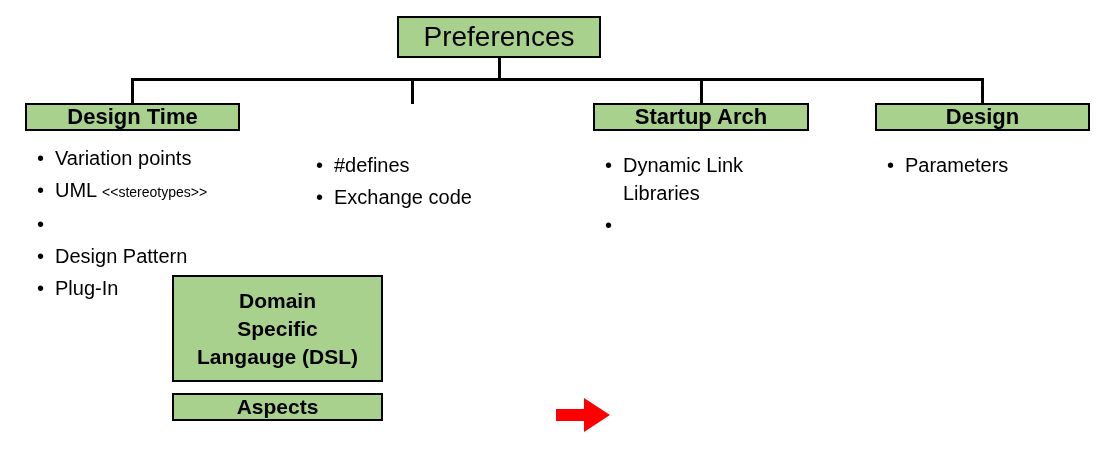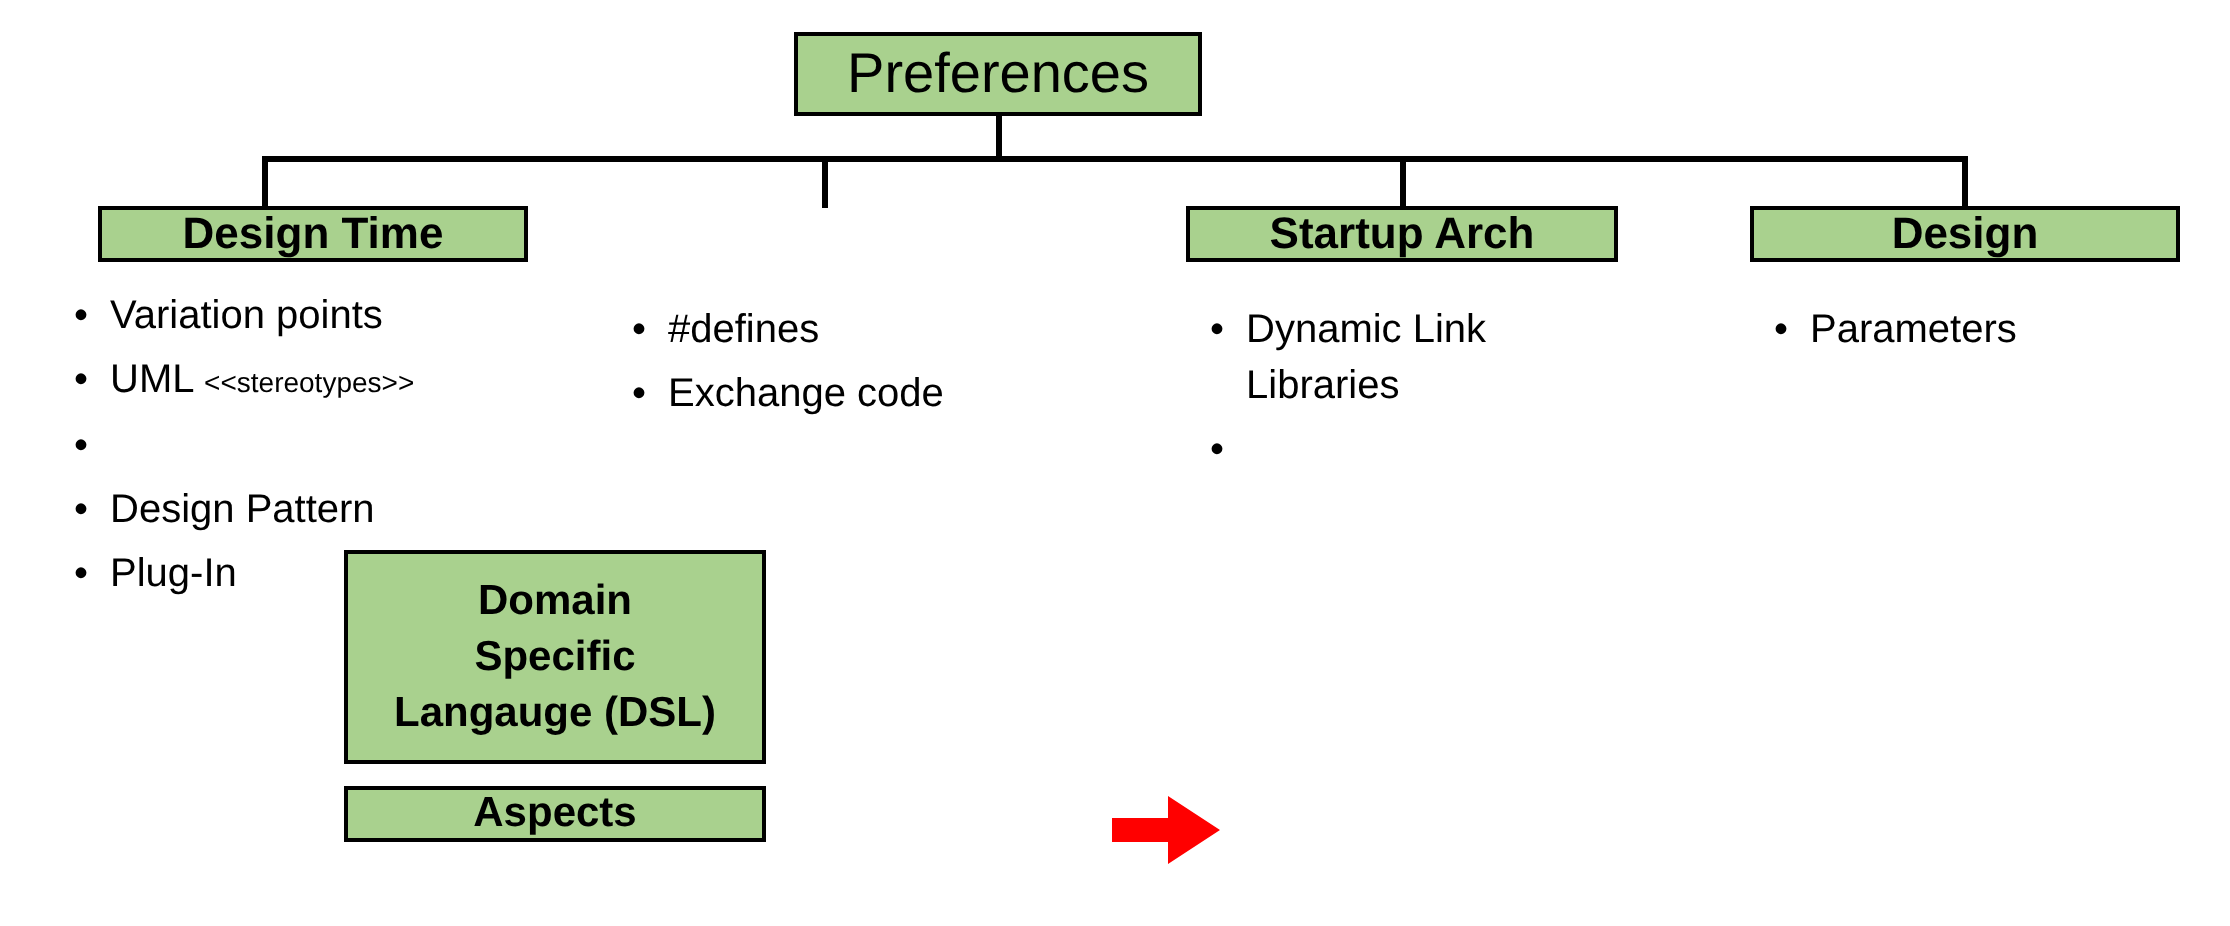--- a/index.html
+++ b/index.html
@@ -19,21 +19,21 @@
     background: #a9d18e;
     border: 2px solid #000000;
     display: flex;
     align-items: center;
     justify-content: center;
     text-align: center;
   }
 
   .title-box   { left: 397px; top: 16px;  width: 204px; height: 42px; font-size: 28px; }
   .hdr         { top: 103px; height: 28px; font-size: 22px; font-weight: bold; }
-  .hdr-design  { left: 25px;  width: 215px; margin-left: 24px; }
+  .hdr-design  { left: 25px;  width: 215px; }
   .hdr-compile { left: 304px; width: 216px; }
   .hdr-startup { left: 593px; width: 216px; }
   .hdr-runtime { left: 875px; width: 215px; }
 
   .dsl-box     { left: 172px; top: 275px; width: 211px; height: 107px;
                  font-size: 21px; font-weight: bold; line-height: 28px; white-space: pre-line; align-items: center; }
   .aspects-box { left: 172px; top: 393px; width: 211px; height: 28px;
                  font-size: 21px; font-weight: bold; }
 
   .line { position: absolute; background: #000000; }

